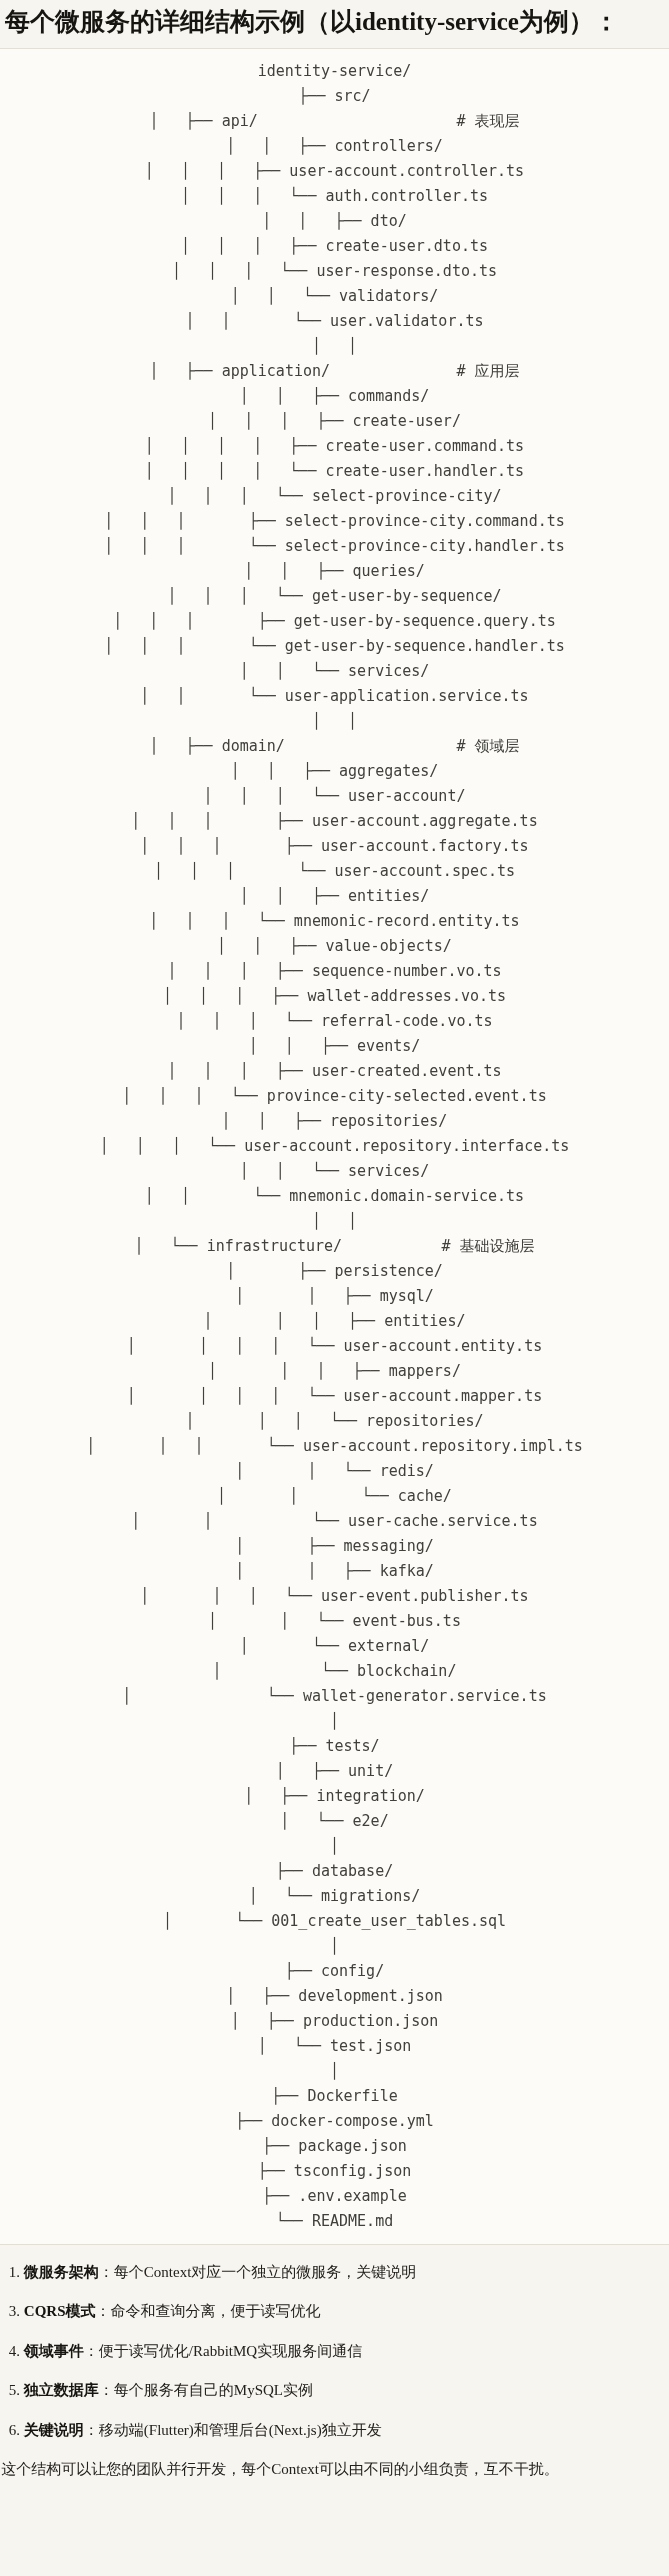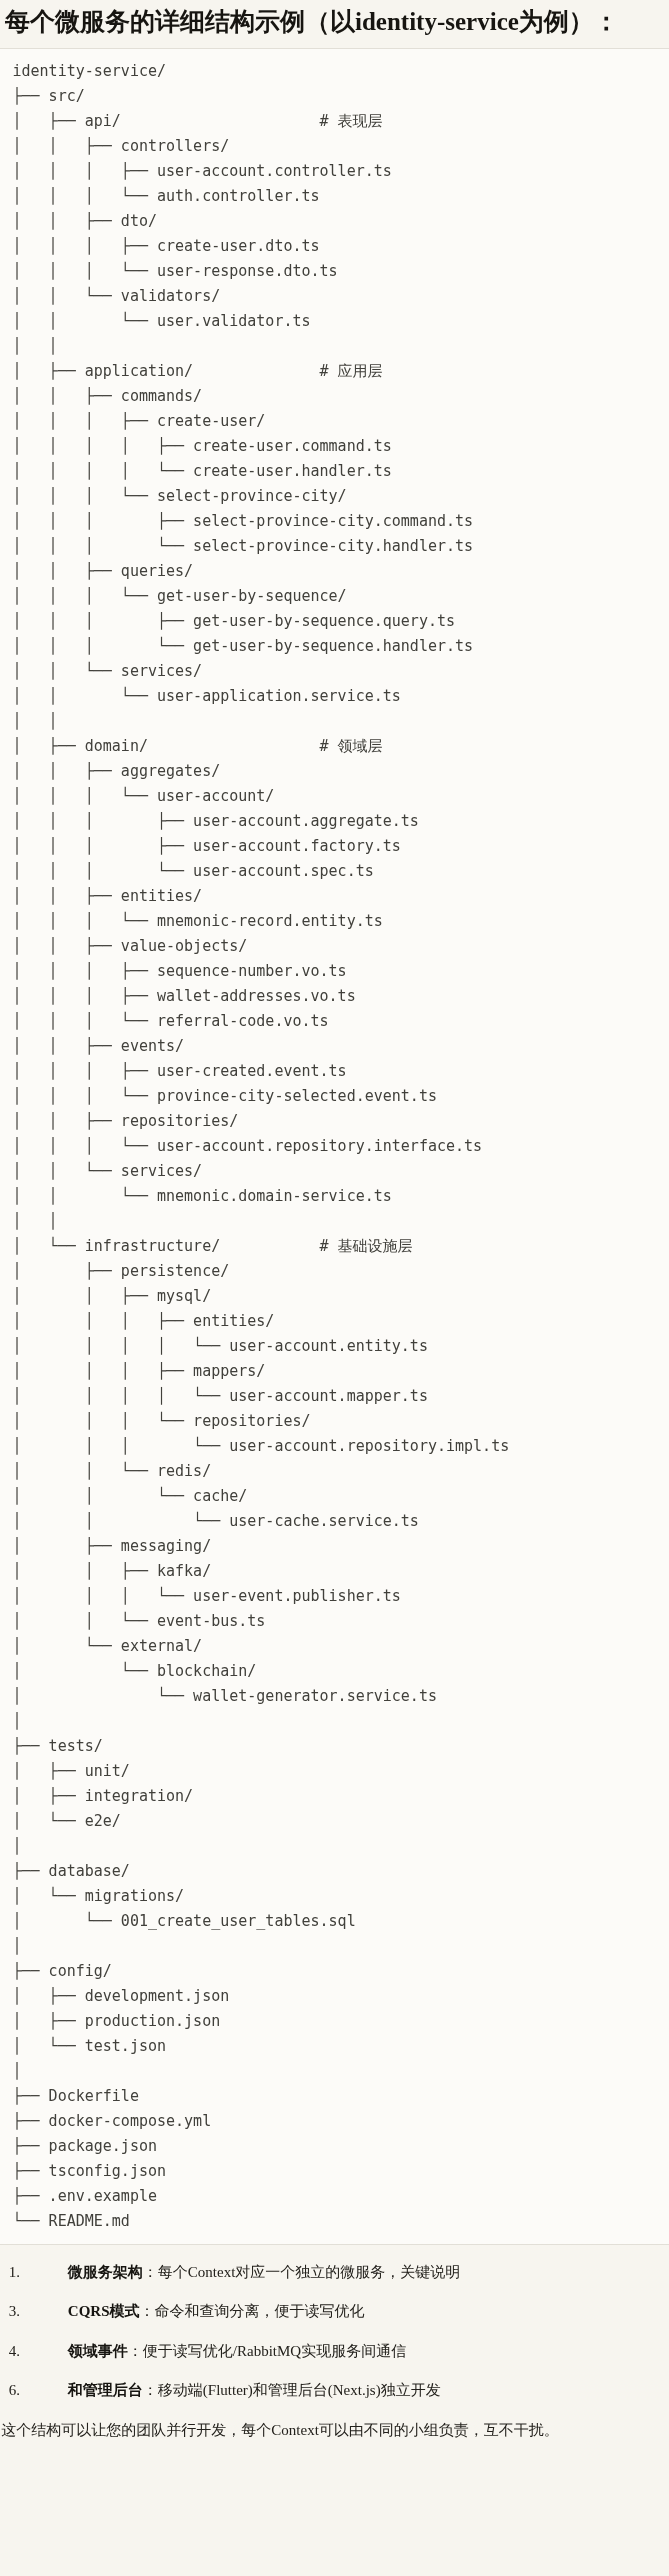--- a/index.html
+++ b/index.html
@@ -24,20 +24,21 @@
     color: #171511;
     letter-spacing: 0;
   }
   .code-block {
     margin-top: 13px;
     background: #fcfbf8;
     border-top: 0.6px solid #e2dfd7;
     border-bottom: 0.6px solid #e2dfd7;
     padding: 10px 12.5px;
     overflow: hidden;
+    text-align: center;
   }
   .code-block pre {
     margin: 0;
     font-family: "DejaVu Sans Mono", "Liberation Mono", monospace;
     font-size: 15px;
     line-height: 25px;
     color: #41403b;
     white-space: pre;
   }
   .notes {
@@ -57,21 +58,20 @@
   }
   .notes-list li {
     font-size: 15px;
     line-height: 19px;
     margin: 0 0 20.6px 0;
     color: #23211c;
   }
   .notes-list .note-label {
     font-weight: 700;
     color: #171511;
-    margin-left: 44px;
   }
   .notes-footer {
     margin: 16.3px 0 0 0;
     padding-bottom: 20.6px;
     font-size: 15px;
     line-height: 19px;
     color: #23211c;
   }
 </style>
 </head>
@@ -170,20 +170,21 @@
 ├── .env.example
 └── README.md</pre>
   </div>
 
   <div class="notes">
 
     <ol class="notes-list">
         <li><span class="note-num">1. </span><span class="note-label">微服务架构</span><span class="note-text">：每个Context对应一个独立的微服务，关键说明</span></li>
         <li><span class="note-num">3. </span><span class="note-label">CQRS模式</span><span class="note-text">：命令和查询分离，便于读写优化</span></li>
         <li><span class="note-num">4. </span><span class="note-label">领域事件</span><span class="note-text">：便于读写优化/RabbitMQ实现服务间通信</span></li>
-        <li><span class="note-num">6. </span><span class="note-label">和管理后台</span><span class="note-text">：移动端(Flutter)和管理后台(Next.js)独立开发</span></li>
+        <li><span class="note-num">5. </span><span class="note-label">独立数据库</span><span class="note-text">：每个服务有自己的MySQL实例</span></li>
+        <li><span class="note-num">6. </span><span class="note-label">关键说明</span><span class="note-text">：移动端(Flutter)和管理后台(Next.js)独立开发</span></li>
       </ol>
 
     <p class="notes-footer">这个结构可以让您的团队并行开发，每个Context可以由不同的小组负责，互不干扰。</p>
   </div>
 
 </div>
 
 
 </body></html>

